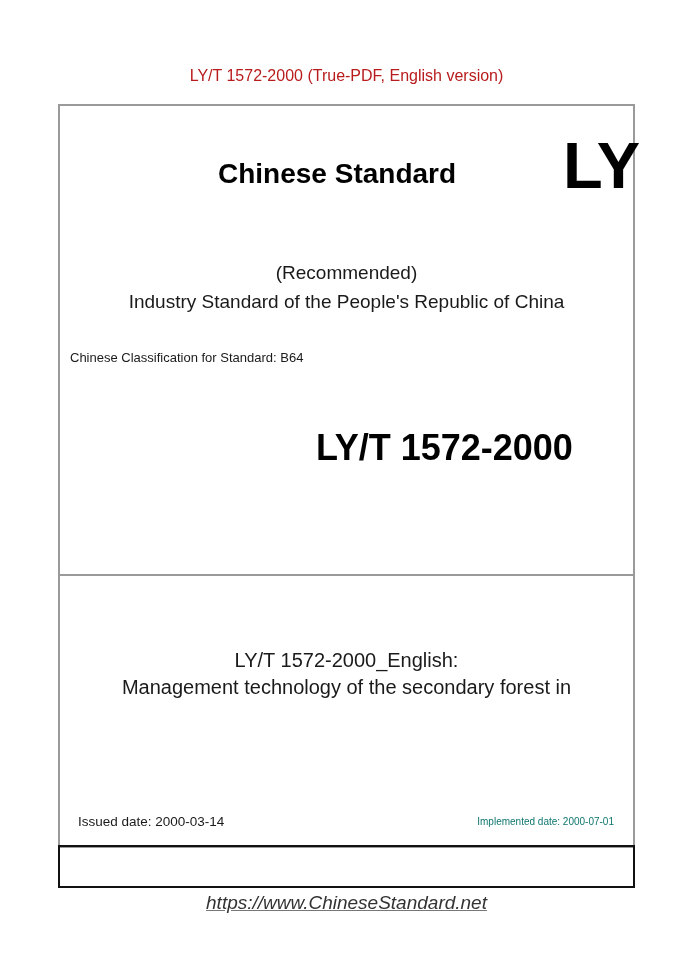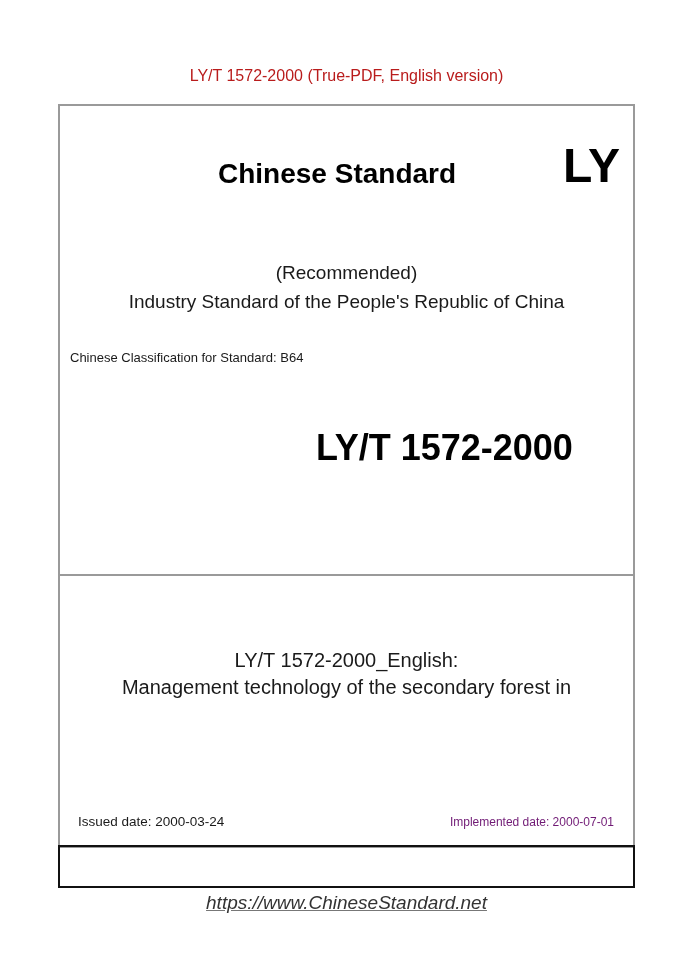--- a/index.html
+++ b/index.html
@@ -41,21 +41,21 @@
   .brand-title {
     left: 218px; top: 157px;
     font-size: 28px;
     font-weight: bold;
     line-height: 34px;
     color: #000;
     white-space: nowrap;
   }
   .brand-code {
     left: 563px; top: 138px;
-    font-size: 48px;
+    font-size: 65px;
     font-weight: bold;
     line-height: 56px;
     color: #000;
     white-space: nowrap;
   }
   .industry {
     left: 60px; top: 258px; width: 573px;
     text-align: center;
     font-size: 19px;
     line-height: 29px;
@@ -85,23 +85,23 @@
   }
   .issued {
     left: 78px; top: 813px;
     font-size: 13.5px;
     line-height: 18px;
     color: #1a1a1a;
     white-space: nowrap;
   }
   .implemented {
     right: 79px; top: 813px;
-    font-size: 12px;
+    font-size: 10px;
     line-height: 18px;
-    color: #701a75;
+    color: #0f766e;
     white-space: nowrap;
   }
   .footer-link {
     left: 0; top: 893px; width: 693px;
     text-align: center;
     font-size: 19px;
     line-height: 20px;
     font-style: italic;
   }
   .footer-link a {
@@ -129,18 +129,18 @@
 
 <div class="abs classification">Chinese Classification for Standard: B64</div>
 
 <div class="abs std-number">LY/T 1572-2000</div>
 
 <div class="abs doc-title">
   <div>LY/T 1572-2000_English:</div>
   <div>Management technology of the secondary forest in</div>
 </div>
 
-<div class="abs issued">Issued date: 2000-03-24</div>
+<div class="abs issued">Issued date: 2000-03-14</div>
 <div class="abs implemented">Implemented date: 2000-07-01</div>
 
 <div class="abs footer-link">
   <a>https://www.ChineseStandard.net</a>
 </div>
 
 </body></html>

